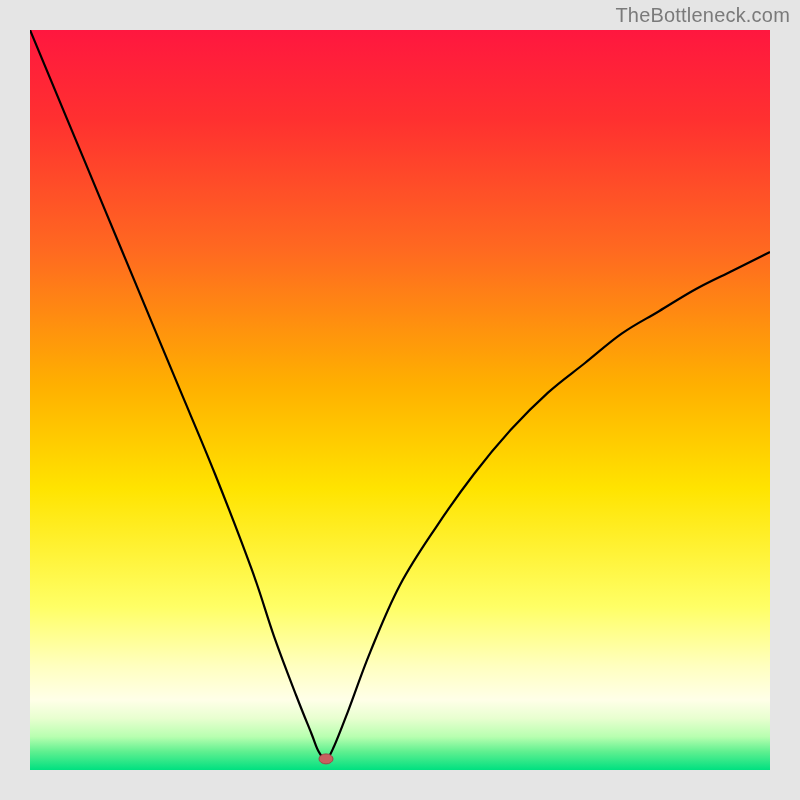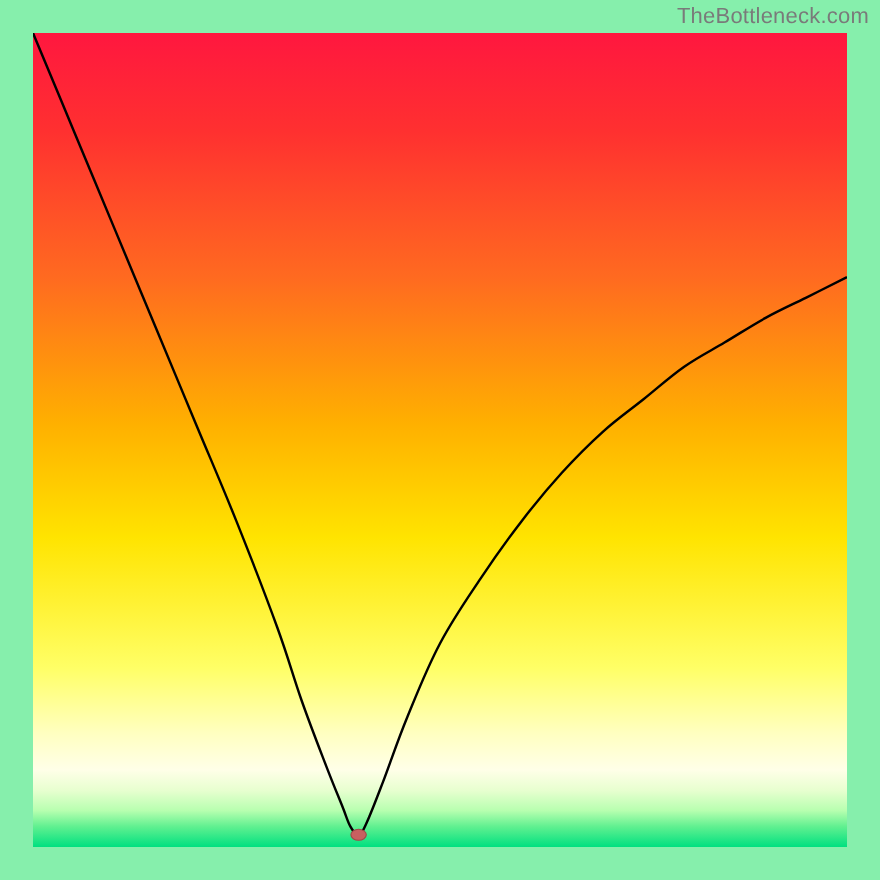--- a/index.html
+++ b/index.html
@@ -8,21 +8,21 @@
     width: 800px;
     height: 800px;
     overflow: hidden;
     background: #000;
     font-family: Arial, Helvetica, sans-serif;
   }
   .frame {
     position: absolute;
     top: 0; left: 0;
     width: 800px; height: 800px;
-    background: #86efac;
+    background: #e5e5e5;
   }
   .plot-area {
     position: absolute;
     top: 30px;
     left: 30px;
     width: 740px;
     height: 740px;
     overflow: hidden;
   }
   .watermark {

